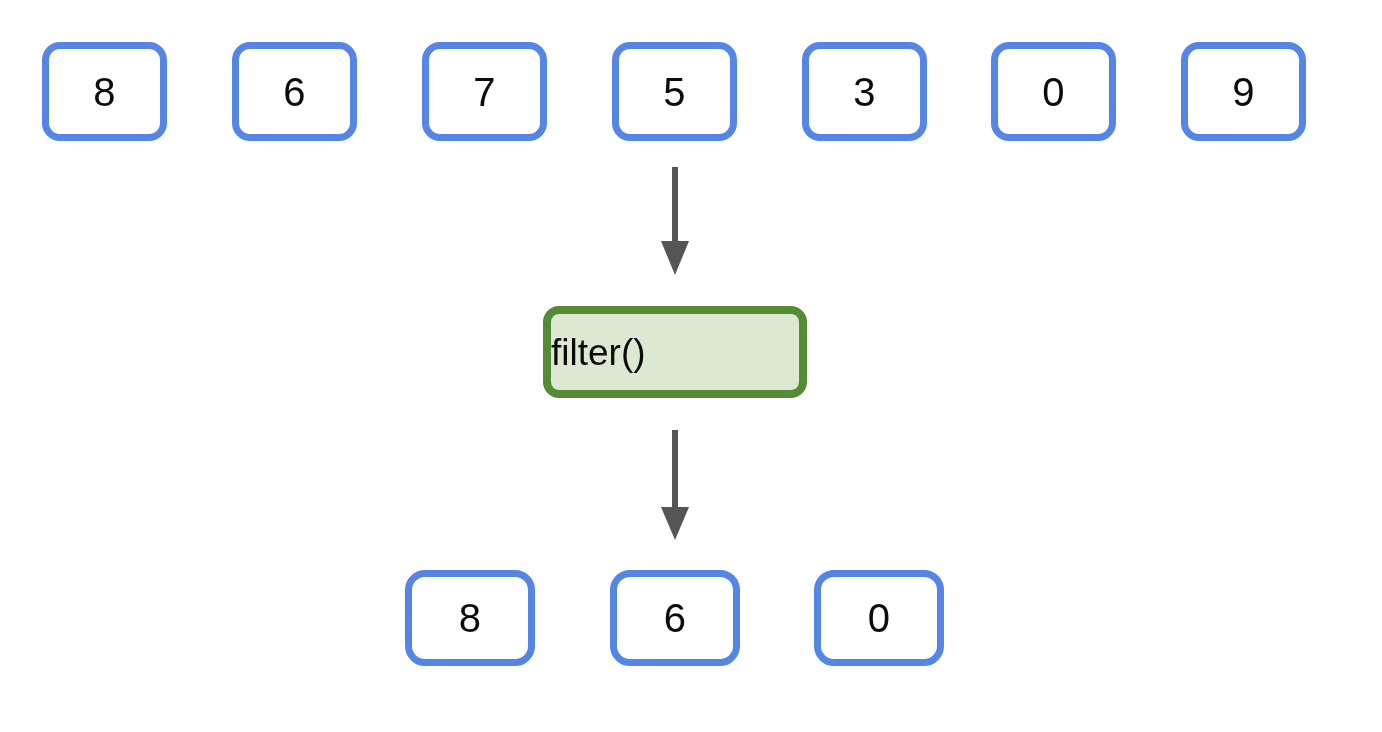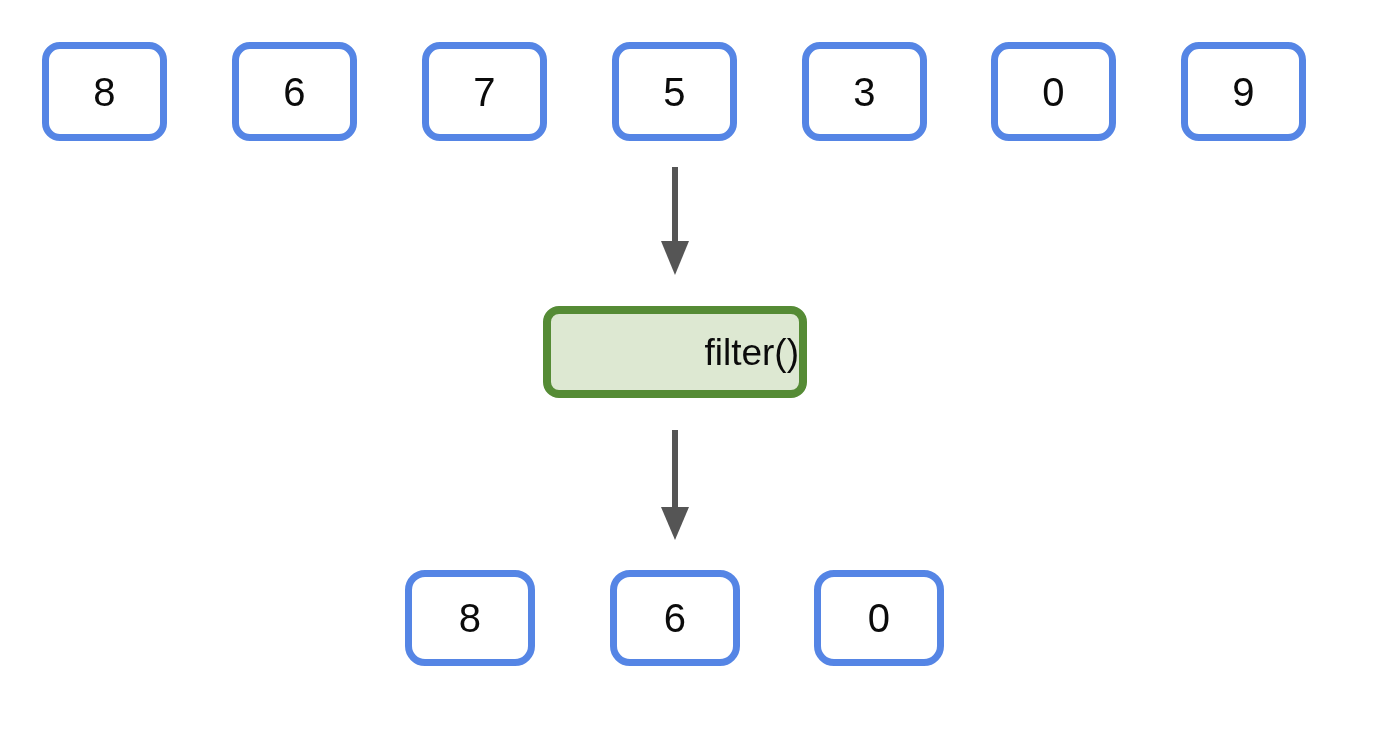--- a/index.html
+++ b/index.html
@@ -57,21 +57,21 @@
     box-sizing: border-box;
     left: 543px;
     top: 306px;
     width: 264px;
     height: 92px;
     background: #dde8d2;
     border: 8px solid #558b35;
     border-radius: 16px;
     display: flex;
     align-items: center;
-    justify-content: flex-end;
+    justify-content: flex-start;
   }
   .op-node .op-label {
     font-family: "Liberation Sans", sans-serif;
     font-size: 37px;
     font-weight: 500;
     color: #0b0b0b;
     line-height: 1;
     user-select: none;
   }
 

